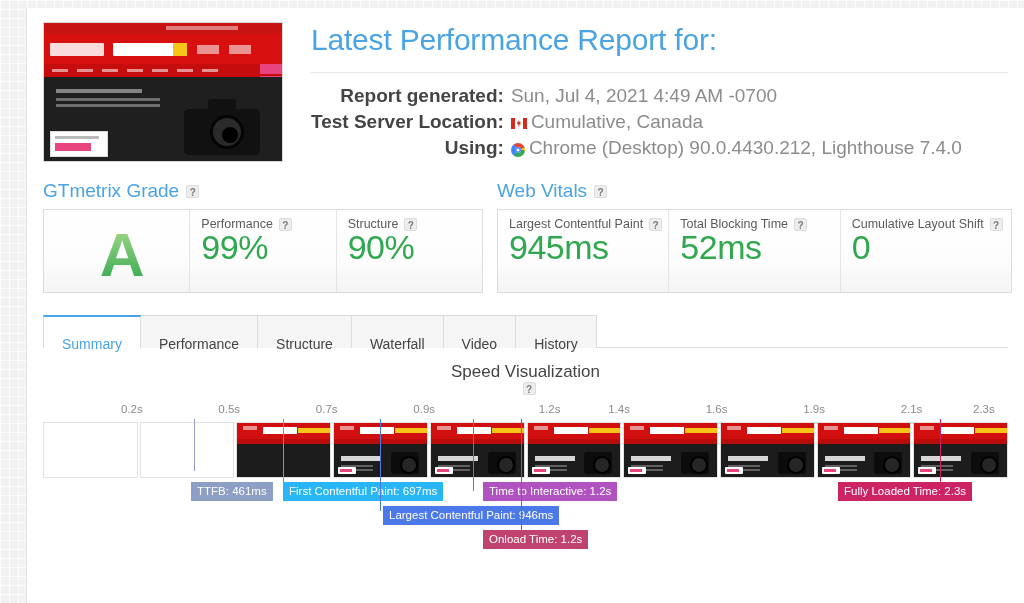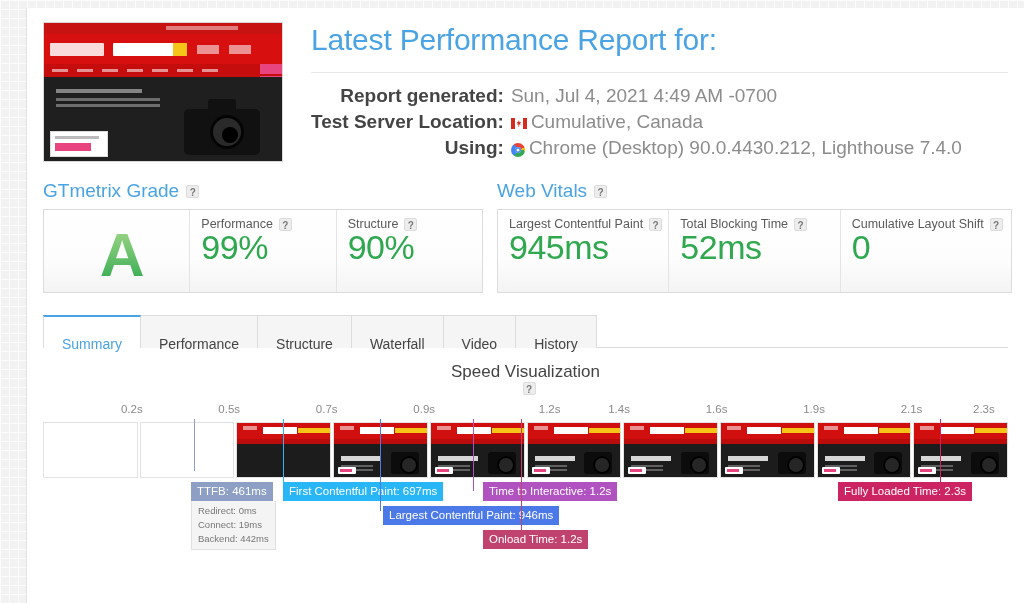--- a/index.html
+++ b/index.html
@@ -792,25 +792,20 @@
       <div id="marker-layer">
           <div class="marker" style="left: 15.6%; height: 52px; background: rgb(141, 159, 196);"></div>
           <div class="marker" style="left: 24.9%; height: 72px; background: rgb(41, 182, 246);"></div>
           <div class="marker" style="left: 34.9%; height: 92px; background: rgb(76, 121, 232);"></div>
           <div class="marker" style="left: 44.6%; height: 72px; background: rgb(176, 82, 191);"></div>
           <div class="marker" style="left: 49.5%; height: 112px; background: rgb(192, 67, 111);"></div>
           <div class="marker" style="left: 93%; height: 72px; background: rgb(204, 36, 99);"></div>
         </div>
       <div class="badge-layer" id="badge-layer">
           <div class="badge" style="left: 148px; top: 0px; background: rgb(141, 159, 196);">TTFB: 461ms</div>
-          <div class="ttfb-detail" style="left: 148px; top: 19px;">
-            <div>Redirect: 0ms</div>
-            <div>Connect: 19ms</div>
-            <div>Backend: 442ms</div>
-          </div>
           <div class="badge" style="left: 240px; top: 0px; background: rgb(41, 182, 246);">First Contentful Paint: 697ms</div>
           <div class="badge" style="left: 340px; top: 24px; background: rgb(76, 121, 232);">Largest Contentful Paint: 946ms</div>
           <div class="badge" style="left: 440px; top: 0px; background: rgb(176, 82, 191);">Time to Interactive: 1.2s</div>
           <div class="badge" style="left: 440px; top: 48px; background: rgb(192, 67, 111);">Onload Time: 1.2s</div>
           <div class="badge" style="left: 795px; top: 0px; background: rgb(204, 36, 99);">Fully Loaded Time: 2.3s</div>
         </div>
     </div>
   </div>
 
 </div>

